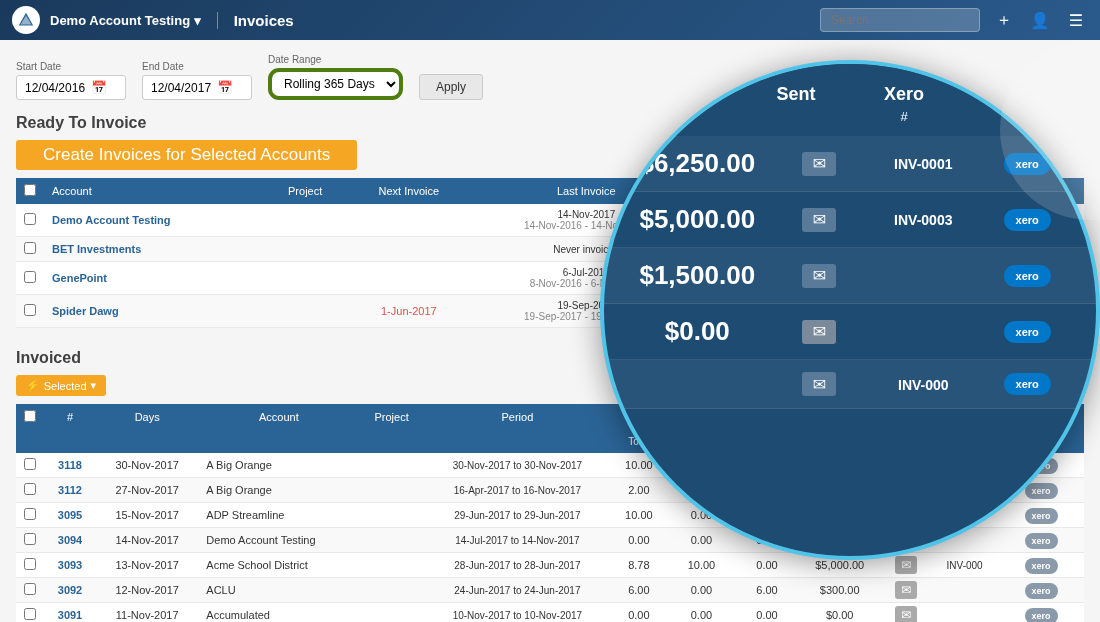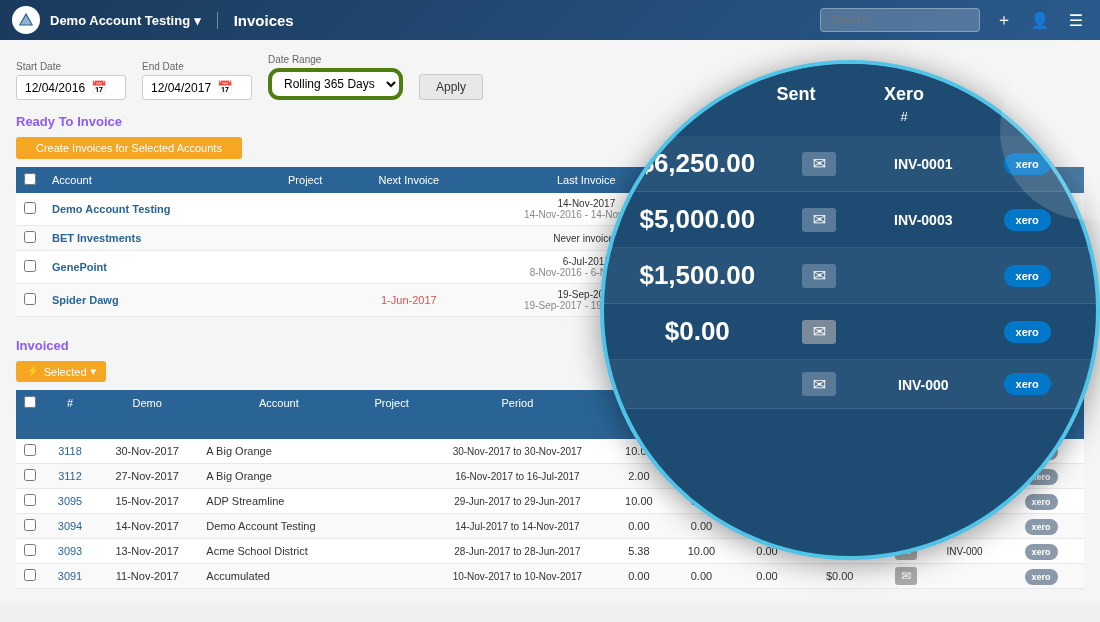--- a/index.html
+++ b/index.html
@@ -80,32 +80,32 @@
       border: 1px solid #ccc;
       border-radius: 3px;
       padding: 5px 16px;
       font-size: 12px;
       cursor: pointer;
       color: #333;
     }
 
     
     .section-title {
-      font-size: 13px; font-weight: bold; color: #8b5cf6;
+      font-size: 16px; font-weight: bold; color: #404040;
       margin-bottom: 8px;
     }
 
     
     .btn-create {
       background: #f5a623;
       color: white;
       border: none;
       border-radius: 3px;
-      padding: 5px 20px;
-      font-size: 11px;
+      padding: 5px 27px;
+      font-size: 17px;
       cursor: pointer;
       margin-bottom: 8px;
     }
 
     
     .data-table {
       width: 100%;
       border-collapse: collapse;
       background: white;
       font-size: 11px;
@@ -116,21 +116,21 @@
       padding: 6px 8px;
       text-align: center;
       font-weight: normal;
       white-space: nowrap;
     }
     .data-table thead th.left { text-align: left; }
     .data-table tbody tr { border-bottom: 1px solid #e8e8e8; }
     .data-table tbody tr:nth-child(even) { background: #f9f9f9; }
     .data-table tbody td { padding: 5px 8px; text-align: center; color: #333; }
     .data-table tbody td.left { text-align: left; }
-    .data-table tbody td.link { color: #2a6496; font-weight: normal; cursor: pointer; }
+    .data-table tbody td.link { color: #2a6496; font-weight: bold; cursor: pointer; }
     .data-table tbody td.overdue { color: #d9534f; }
     .checkbox-col { width: 20px; }
     .cb { width: 12px; height: 12px; }
 
     
     .section-gap { margin-top: 21px; }
 
     
     .btn-selected {
       background: #f5a623;
@@ -359,21 +359,21 @@
     <button class="btn-selected">
       <span>⚡</span>
       <span>Selected</span>
       <span>▾</span>
     </button>
     <table class="data-table">
       <thead>
         <tr>
           <th class="header-checkbox-col"><input type="checkbox" class="cb" style=""></th>
           <th>#</th>
-          <th>Demo</th>
+          <th>Days</th>
           <th>Account</th>
           <th>Project</th>
           <th>Period</th>
           <th colspan="3">Hours</th>
           <th>Amount</th>
           <th>Sent</th>
           <th>Xero #</th>
           <th>Xero Sync</th>
         </tr>
         <tr style="background:#1e5a8a;">
@@ -407,21 +407,21 @@
     <td><span style="background:#5a7a9a;border-radius:3px;padding:2px 6px;color:white;font-size:12px;">✉</span></td>
     <td style="font-size:10px;"></td>
     <td><span style="background:#8a9aaa;color:white;font-size:9px;font-weight:bold;padding:3px 7px;border-radius:12px;cursor:pointer;">xero</span></td>
   </tr>
           <tr>
     <td class="checkbox-col"><input type="checkbox" class="cb" style=""></td>
     <td class="link">3112</td>
     <td>27-Nov-2017</td>
     <td class="left">A Big Orange</td>
     <td></td>
-    <td style="font-size:10px;">16-Nov-2017 to 16-Jul-2017</td>
+    <td style="font-size:10px;">16-Apr-2017 to 16-Nov-2017</td>
     <td>2.00</td>
     <td>100.00</td>
     <td>0.00</td>
     <td>$5,000.</td>
     <td><span style="background:#aaa;border-radius:3px;padding:2px 6px;color:white;font-size:12px;">✉</span></td>
     <td style="font-size:10px;"></td>
     <td><span style="background:#8a9aaa;color:white;font-size:9px;font-weight:bold;padding:3px 7px;border-radius:12px;cursor:pointer;">xero</span></td>
   </tr>
           <tr>
     <td class="checkbox-col"><input type="checkbox" class="cb" style=""></td>
@@ -453,26 +453,41 @@
     <td style="font-size:10px;"></td>
     <td><span style="background:#8a9aaa;color:white;font-size:9px;font-weight:bold;padding:3px 7px;border-radius:12px;cursor:pointer;">xero</span></td>
   </tr>
           <tr>
     <td class="checkbox-col"><input type="checkbox" class="cb" style=""></td>
     <td class="link">3093</td>
     <td>13-Nov-2017</td>
     <td class="left">Acme School District</td>
     <td></td>
     <td style="font-size:10px;">28-Jun-2017 to 28-Jun-2017</td>
-    <td>5.38</td>
+    <td>8.78</td>
     <td>10.00</td>
     <td>0.00</td>
     <td>$5,000.00</td>
     <td><span style="background:#aaa;border-radius:3px;padding:2px 6px;color:white;font-size:12px;">✉</span></td>
     <td style="font-size:10px;">INV-000</td>
+    <td><span style="background:#8a9aaa;color:white;font-size:9px;font-weight:bold;padding:3px 7px;border-radius:12px;cursor:pointer;">xero</span></td>
+  </tr>
+          <tr>
+    <td class="checkbox-col"><input type="checkbox" class="cb" style=""></td>
+    <td class="link">3092</td>
+    <td>12-Nov-2017</td>
+    <td class="left">ACLU</td>
+    <td></td>
+    <td style="font-size:10px;">24-Jun-2017 to 24-Jun-2017</td>
+    <td>6.00</td>
+    <td>0.00</td>
+    <td>6.00</td>
+    <td>$300.00</td>
+    <td><span style="background:#aaa;border-radius:3px;padding:2px 6px;color:white;font-size:12px;">✉</span></td>
+    <td style="font-size:10px;"></td>
     <td><span style="background:#8a9aaa;color:white;font-size:9px;font-weight:bold;padding:3px 7px;border-radius:12px;cursor:pointer;">xero</span></td>
   </tr>
           <tr>
     <td class="checkbox-col"><input type="checkbox" class="cb" style=""></td>
     <td class="link">3091</td>
     <td>11-Nov-2017</td>
     <td class="left">Accumulated</td>
     <td></td>
     <td style="font-size:10px;">10-Nov-2017 to 10-Nov-2017</td>
     <td>0.00</td>

